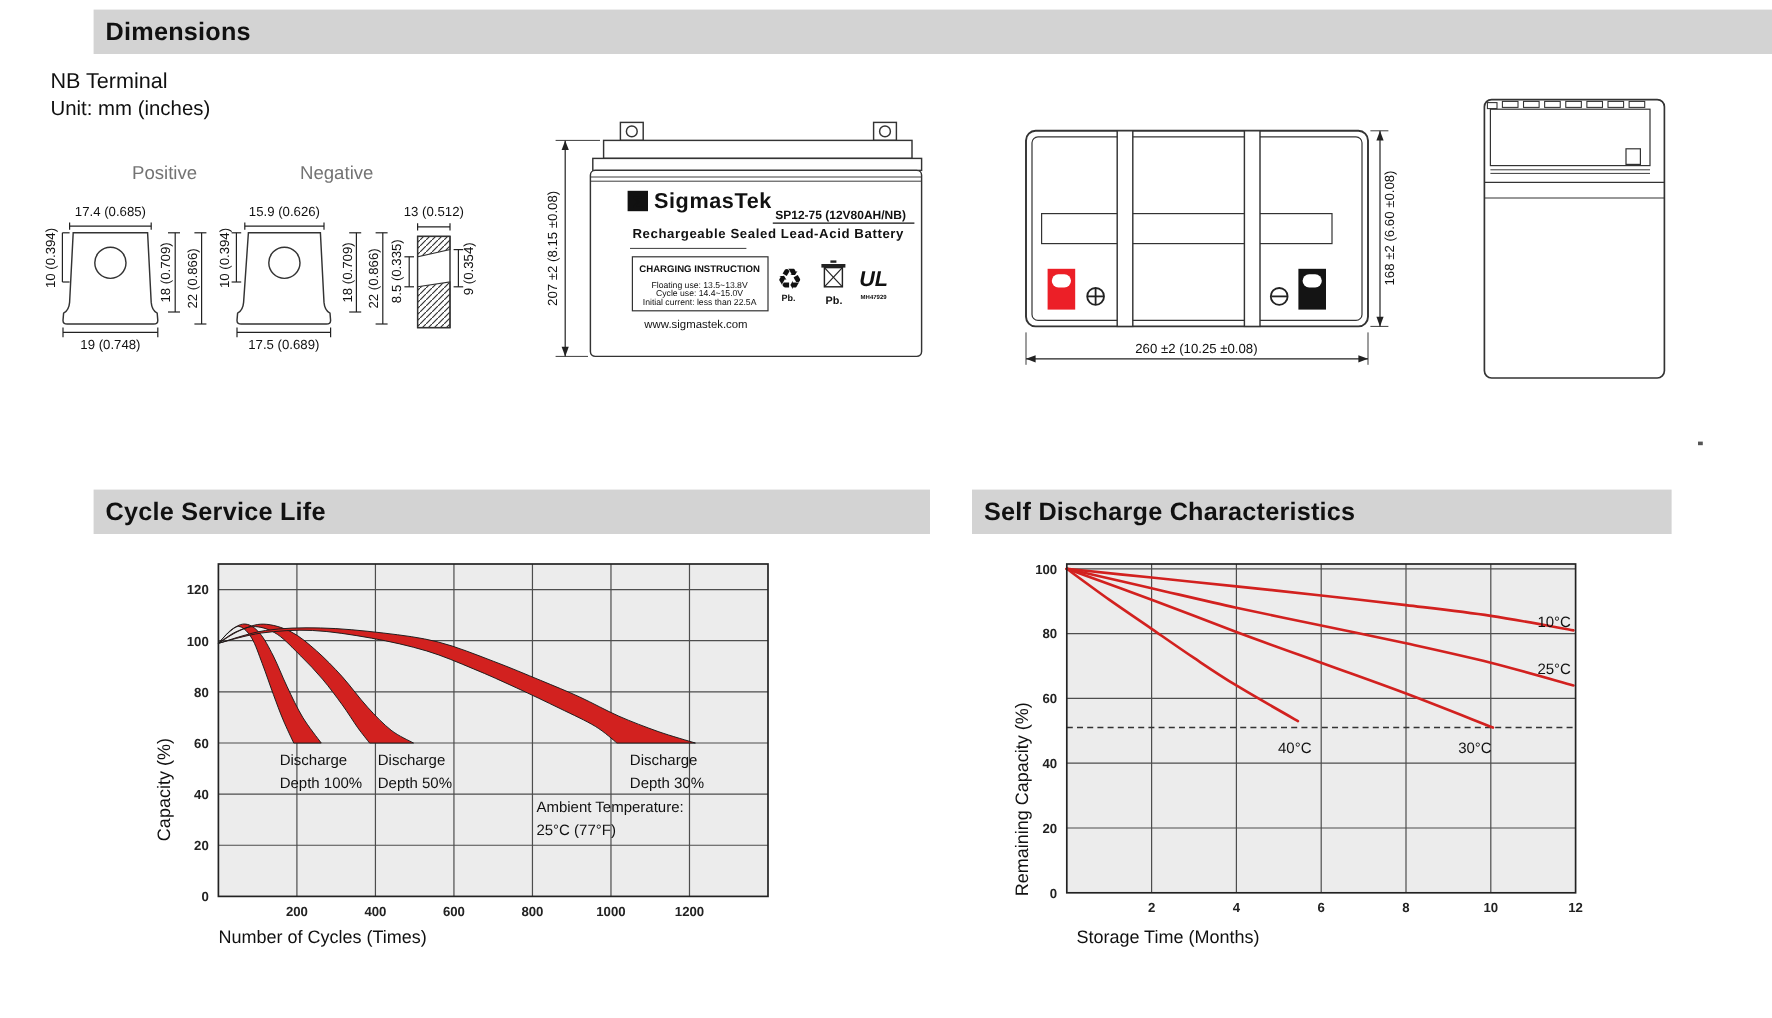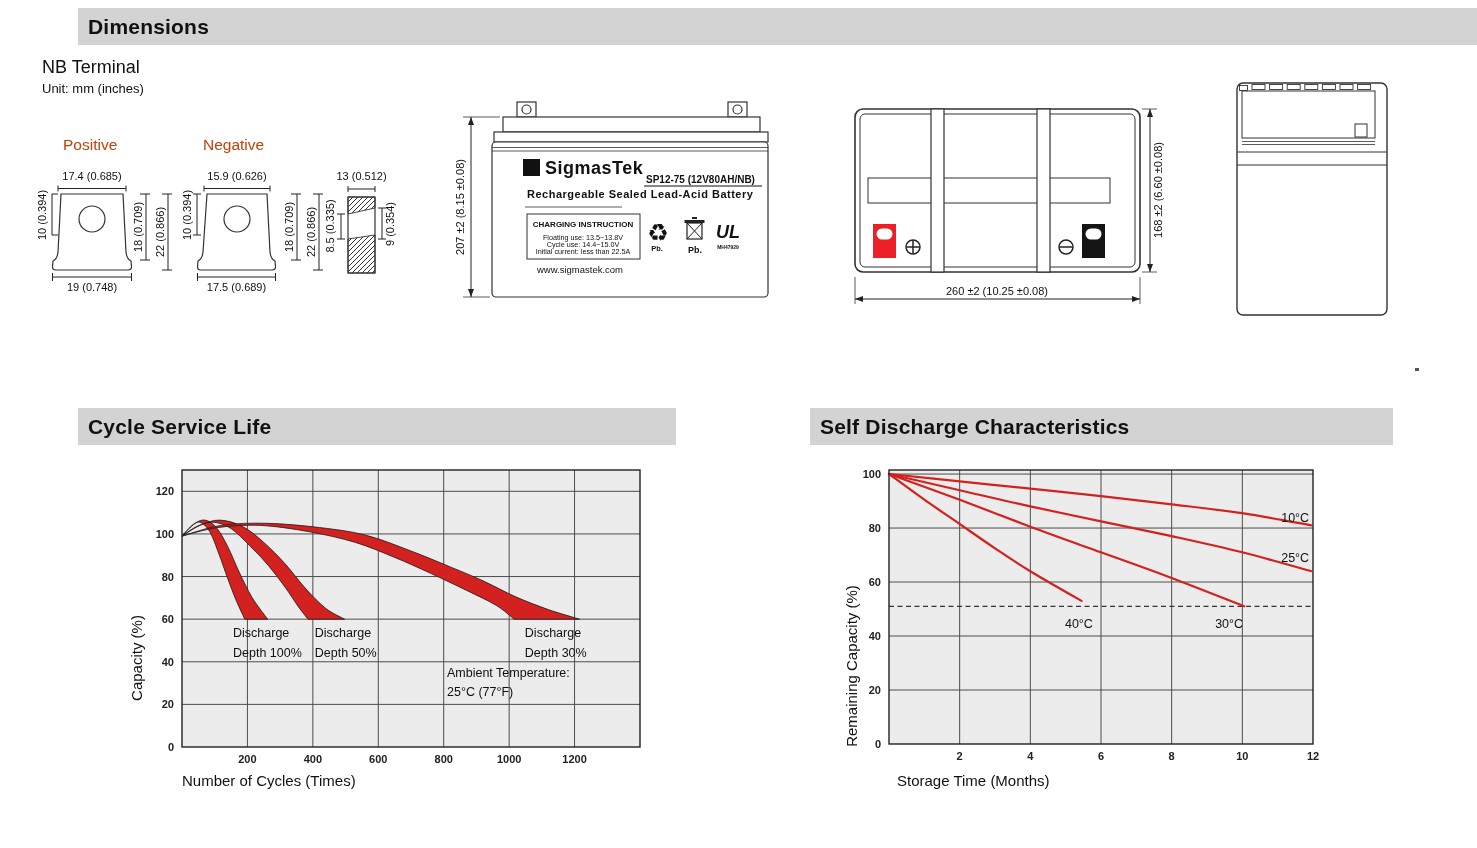--- a/index.html
+++ b/index.html
@@ -1,22 +1,22 @@
 <!DOCTYPE html>
 <html><head>
 <meta charset="utf-8">
 <style>
   html,body{margin:0;padding:0;background:#fff;}
   .page{position:relative;width:1477px;height:848px;background:#ffffff;overflow:hidden;
         font-family:"Liberation Sans",sans-serif;color:#111;}
   .bar{position:absolute;background:#d3d3d3;height:37px;display:flex;align-items:center;margin-left:45px;}
   .bar span{font-size:21px;font-weight:bold;color:#111;padding-left:10px;letter-spacing:0.2px;}
   .nb-title{position:absolute;left:42px;top:57px;font-size:18px;font-weight:normal;}
-  .nb-unit{position:absolute;left:42px;top:81px;font-size:13px;}
-  .term-label{position:absolute;font-size:15.5px;color:#c2410c;}
+  .nb-unit{position:absolute;left:42px;top:81px;font-size:17px;}
+  .term-label{position:absolute;font-size:15.5px;color:#737373;margin-left:47px;}
   svg{position:absolute;overflow:visible;}
   svg text{font-family:"Liberation Sans",sans-serif;fill:#111;}
   .dim{font-size:11px;}
   .draw{fill:#ffffff;stroke:#333;stroke-width:1.2px;}
   .thin{stroke:#333;stroke-width:0.8px;fill:none;}
   .dline{stroke:#222;stroke-width:1px;fill:none;}
   .arr{fill:#222;stroke:none;}
   .term-red{fill:#ec1f27;}
   .term-black{fill:#141414;}
   .tick{font-size:11px;font-weight:bold;fill:#222;}
@@ -206,21 +206,21 @@
       <rect x="127.6" y="4.5" width="13" height="5"></rect>
     </g>
     <rect fill="none" stroke="#333" stroke-width="1" x="12" y="11" width="133" height="47"></rect>
     <line class="thin" x1="12" y1="61.5" x2="145" y2="61.5"></line>
     <line class="thin" x1="12" y1="64.5" x2="145" y2="64.5"></line>
     <rect fill="none" stroke="#333" stroke-width="1" x="125" y="44" width="12" height="13"></rect>
     <line x1="7" y1="72" x2="157" y2="72" stroke="#333" stroke-width="1"></line>
     <line x1="7" y1="85" x2="157" y2="85" stroke="#333" stroke-width="1"></line>
   </svg>
 
-  <div class="bar" style="left:33px;top:408px;width:598px;">
+  <div class="bar" style="left:33px;top:408px;width:697px;">
     <span>Cycle Service Life</span>
   </div>
   <div class="bar" style="left:765px;top:408px;width:583px;">
     <span>Self Discharge Characteristics</span>
   </div>
 
   <svg id="cycle-chart" style="left:60px;top:455px;" width="640" height="360" viewBox="0 0 640 360">
       <rect x="122" y="15" width="458" height="277" fill="#ececec"></rect>
       <line x1="187.42857142857144" y1="15" x2="187.42857142857144" y2="292" stroke="#4d4d4d" stroke-width="1"></line>
       <line x1="252.85714285714286" y1="15" x2="252.85714285714286" y2="292" stroke="#4d4d4d" stroke-width="1"></line>

